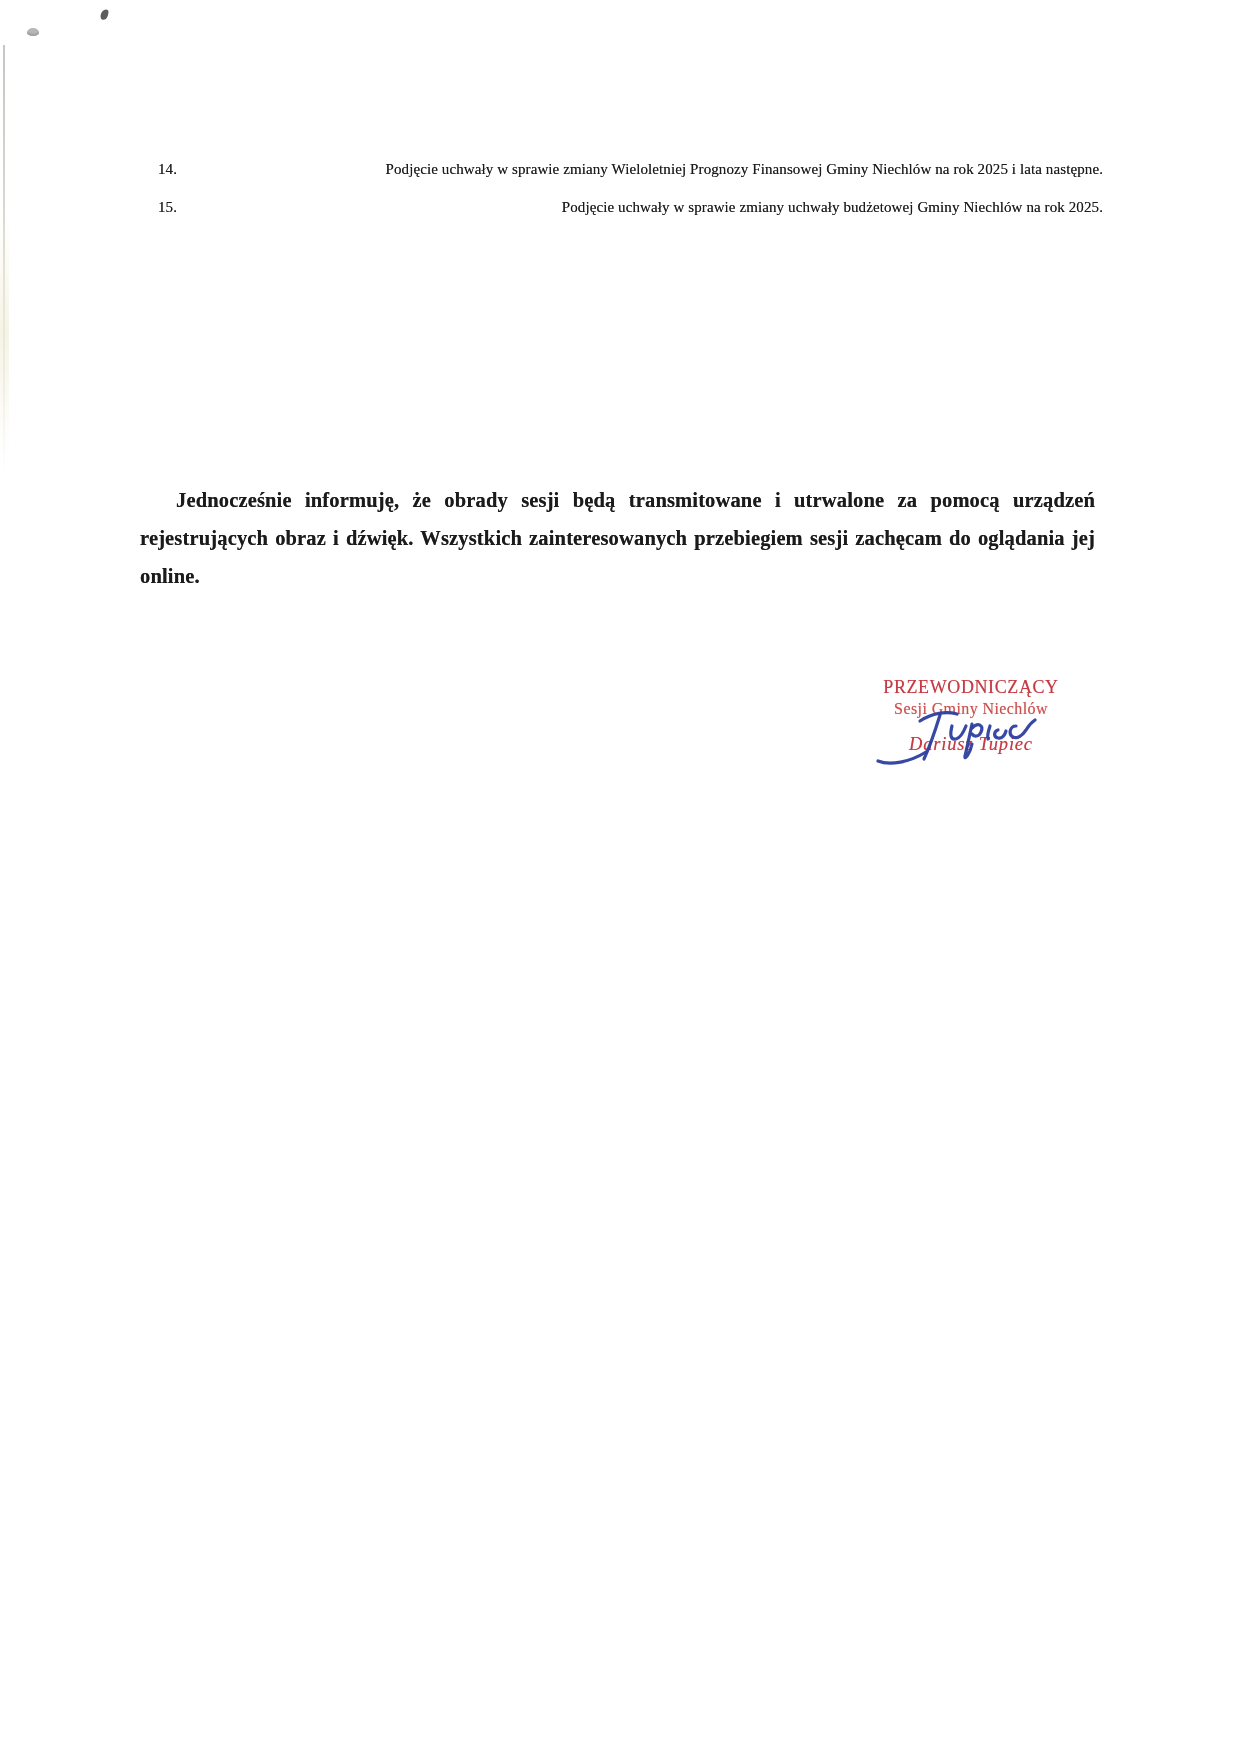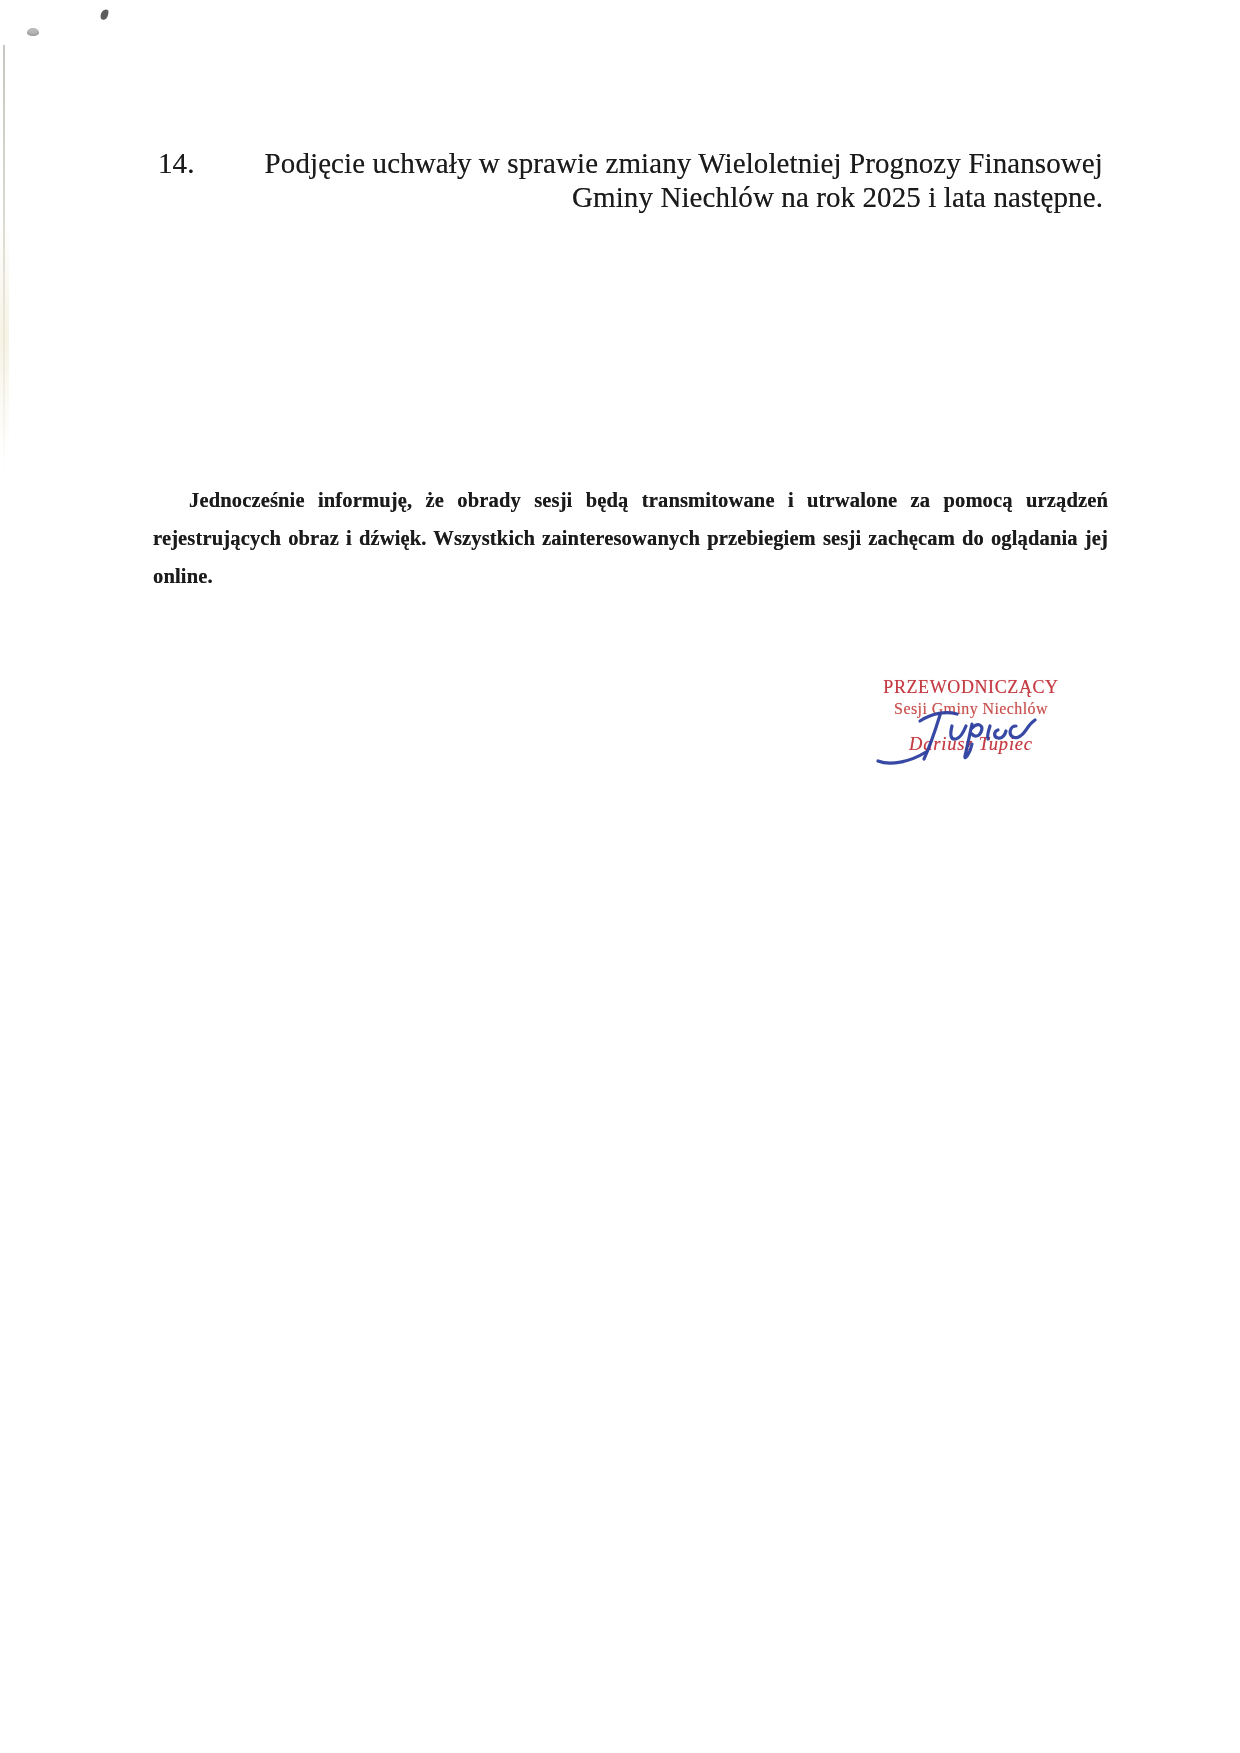--- a/index.html
+++ b/index.html
@@ -56,23 +56,23 @@
     background: #b7b7b7;
     border-radius: 50% 50% 48% 52% / 62% 62% 40% 40%;
     box-shadow: inset 0 -2px 2px #9f9f9f;
     filter: blur(0.4px);
   }
 
   
   .agenda-list {
     position: absolute;
     left: 158px;
-    top: 146px;
+    top: 152px;
     width: 945px;
-    font-size: 29px;
+    font-size: 15px;
     line-height: 34px;
     letter-spacing: 0.1px;
     text-shadow: 0 0 0.6px rgba(25,25,25,0.65);
   }
   .agenda-item {
     display: flex;
     margin-bottom: 4px;
   }
   .agenda-number {
     flex: 0 0 38px;
@@ -89,21 +89,20 @@
     left: 140px;
     top: 460px;
     width: 955px;
     font-size: 20.5px;
     font-weight: bold;
     line-height: 38px;
     text-align: justify;
     text-indent: 36px;
     letter-spacing: 0.15px;
     text-shadow: 0 0 0.6px rgba(25,25,25,0.7);
-    margin-left: 13px;
   }
 
   
   .signature-block {
     position: absolute;
     left: 866px;
     top: 676px;
     width: 210px;
     text-align: center;
     font-family: Liberation Serif, serif;
@@ -156,20 +155,24 @@
   <div class="speck-comma"></div>
   <div class="speck-blob"></div>
   <div class="scan-line-left"></div>
   <div class="scan-tint-left"></div>
 
   <div class="agenda-list">
     <div class="agenda-item">
       <span class="agenda-number">14.</span>
       <span class="agenda-text">Podjęcie uchwały w sprawie zmiany Wieloletniej Prognozy Finansowej Gminy Niechlów na rok 2025 i lata następne.</span>
     </div>
+    <div class="agenda-item">
+      <span class="agenda-number">15.</span>
+      <span class="agenda-text">Podjęcie uchwały w sprawie zmiany uchwały budżetowej Gminy Niechlów na rok 2025.</span>
+    </div>
   </div>
 
   <p class="info-paragraph">Jednocześnie informuję, że obrady sesji będą transmitowane i utrwalone za pomocą urządzeń rejestrujących obraz i dźwięk. Wszystkich zainteresowanych przebiegiem sesji zachęcam do oglądania jej online.</p>
 
   <div class="signature-block">
     <div class="sig-title">PRZEWODNICZĄCY</div>
     <div class="sig-org">Sesji Gminy Niechlów</div>
     <div class="sig-name">Dariusz Tupiec</div>
     <svg class="sig-scribble" viewBox="0 0 170 62">
 

